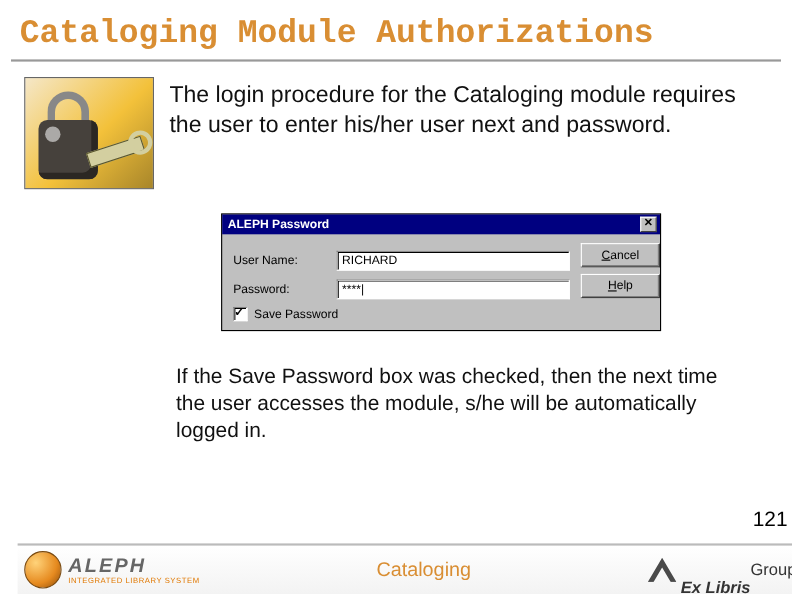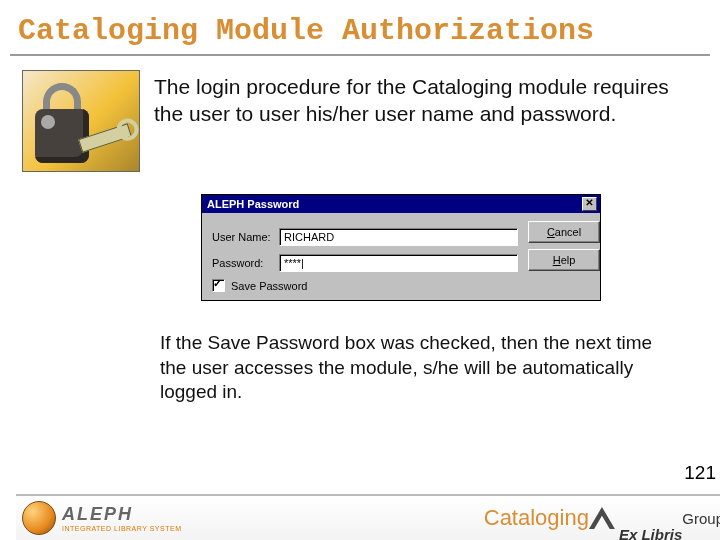--- a/index.html
+++ b/index.html
@@ -70,21 +70,21 @@
   }
   .dlg-close {
     width:15px; height:14px; background:#c0c0c0; color:#000;
     border:1px solid #fff; border-right-color:#404040; border-bottom-color:#404040;
     font-size:10px; line-height:10px; text-align:center; font-weight:bold;
     cursor:default;
   }
   .dlg-body { display:flex; padding:8px 6px 8px 10px; }
   .dlg-left { flex:1; }
   .frow { display:flex; align-items:center; margin:6px 0; height:20px; }
-  .flabel { width:67px; color:#000; }
+  .flabel { width:94px; color:#000; }
   .finput {
     flex:1; height:18px; background:#fff; border:1px solid #808080;
     border-right-color:#fff; border-bottom-color:#fff;
     box-shadow: inset 1px 1px 0 #000;
     font-size:11px; padding:1px 4px; color:#000; line-height:14px;
   }
   .chkrow { display:flex; align-items:center; margin-top:6px; }
   .chkbox {
     width:13px; height:13px; background:#fff;
     border:1px solid #808080; border-right-color:#fff; border-bottom-color:#fff;
@@ -120,21 +120,21 @@
   .logo-aleph { display:flex; align-items:center; padding-left:6px; }
   .globe {
     width:34px; height:34px; border-radius:50%;
     background: radial-gradient(circle at 30% 30%, #ffd37a, #e68a1f 60%, #8a4a0a);
     border:1px solid #7a4a10;
   }
   .aleph-text { margin-left:6px; }
   .aleph-text .big { color:#666; font-size:18px; font-weight:bold; letter-spacing:2px; font-style:italic;}
   .aleph-text .small { color:#e07800; font-size:7px; letter-spacing:0.5px; }
   .footer-center {
-    flex:1; text-align:right; color:#d98e33; font-size:22px;
+    flex:1; text-align:center; color:#d98e33; font-size:18px;
   }
   .exlibris { display:flex; align-items:center; padding-right:12px; color:#333; font-size:15px; }
   .ex-ico {
     width:26px; height:22px; background:#4a4a4a; margin-right:4px;
     clip-path: polygon(0 100%, 50% 0, 100% 100%, 80% 100%, 50% 40%, 20% 100%);
   }
   .ex-em { font-style:italic; font-weight:bold; color:#333;margin-top:32px; }
 </style>
 </head>
 <body>
@@ -145,21 +145,21 @@
 
   <div class="content-row">
     <div class="clipart">
       <div class="lock-shackle"></div>
       <div class="lock-body"></div>
       <div class="lock-shine"></div>
       <div class="key">
           <div class="key-head"></div>
         </div>
     </div>
-    <div class="intro">The login procedure for the Cataloging module requires the user to user his/her user name and password.</div>
+    <div class="intro">The login procedure for the Cataloging module requires the user to enter his/her user next and password.</div>
   </div>
 
   <div class="dialog-wrap">
     <div class="dialog">
       <div class="dlg-titlebar">
         <span>ALEPH Password</span>
         <span class="dlg-close">✕</span>
       </div>
       <div class="dlg-body">
         <div class="dlg-left">

